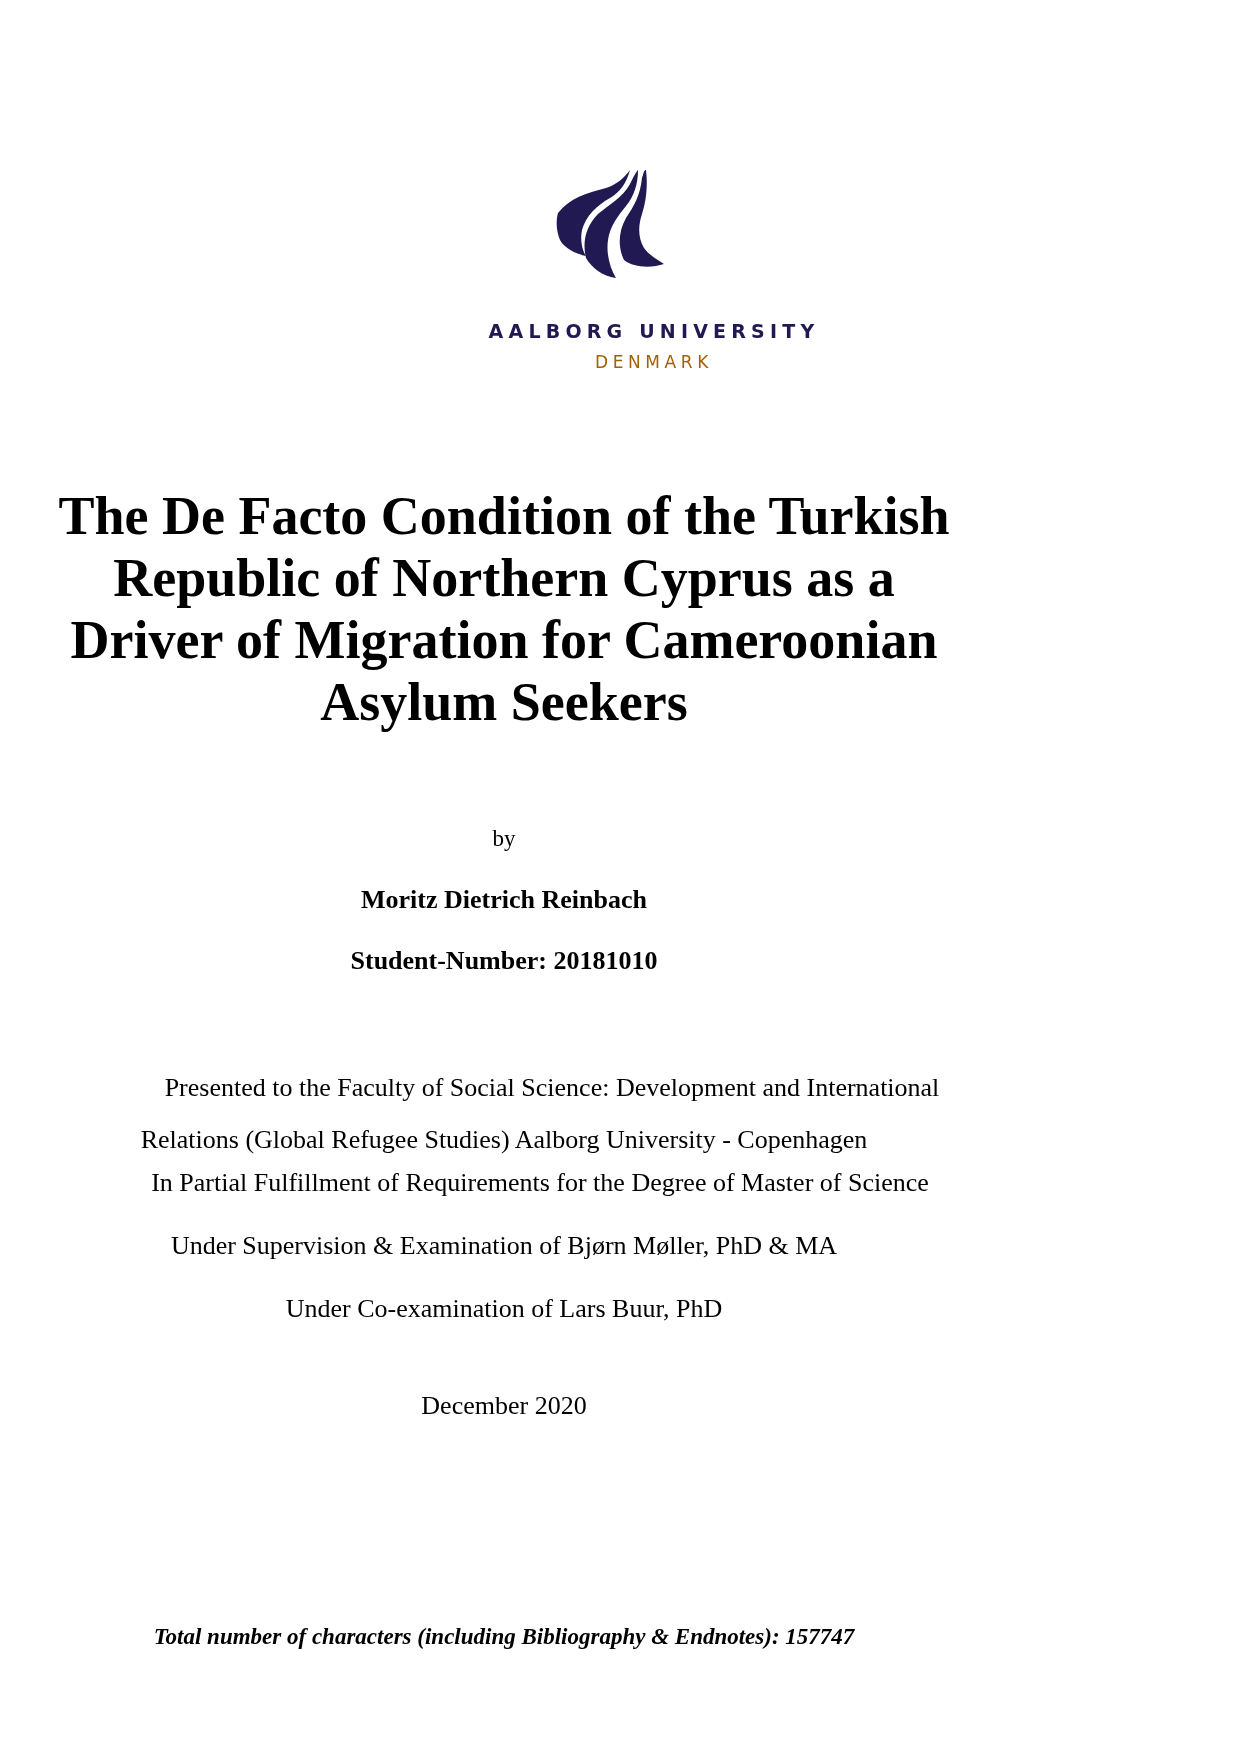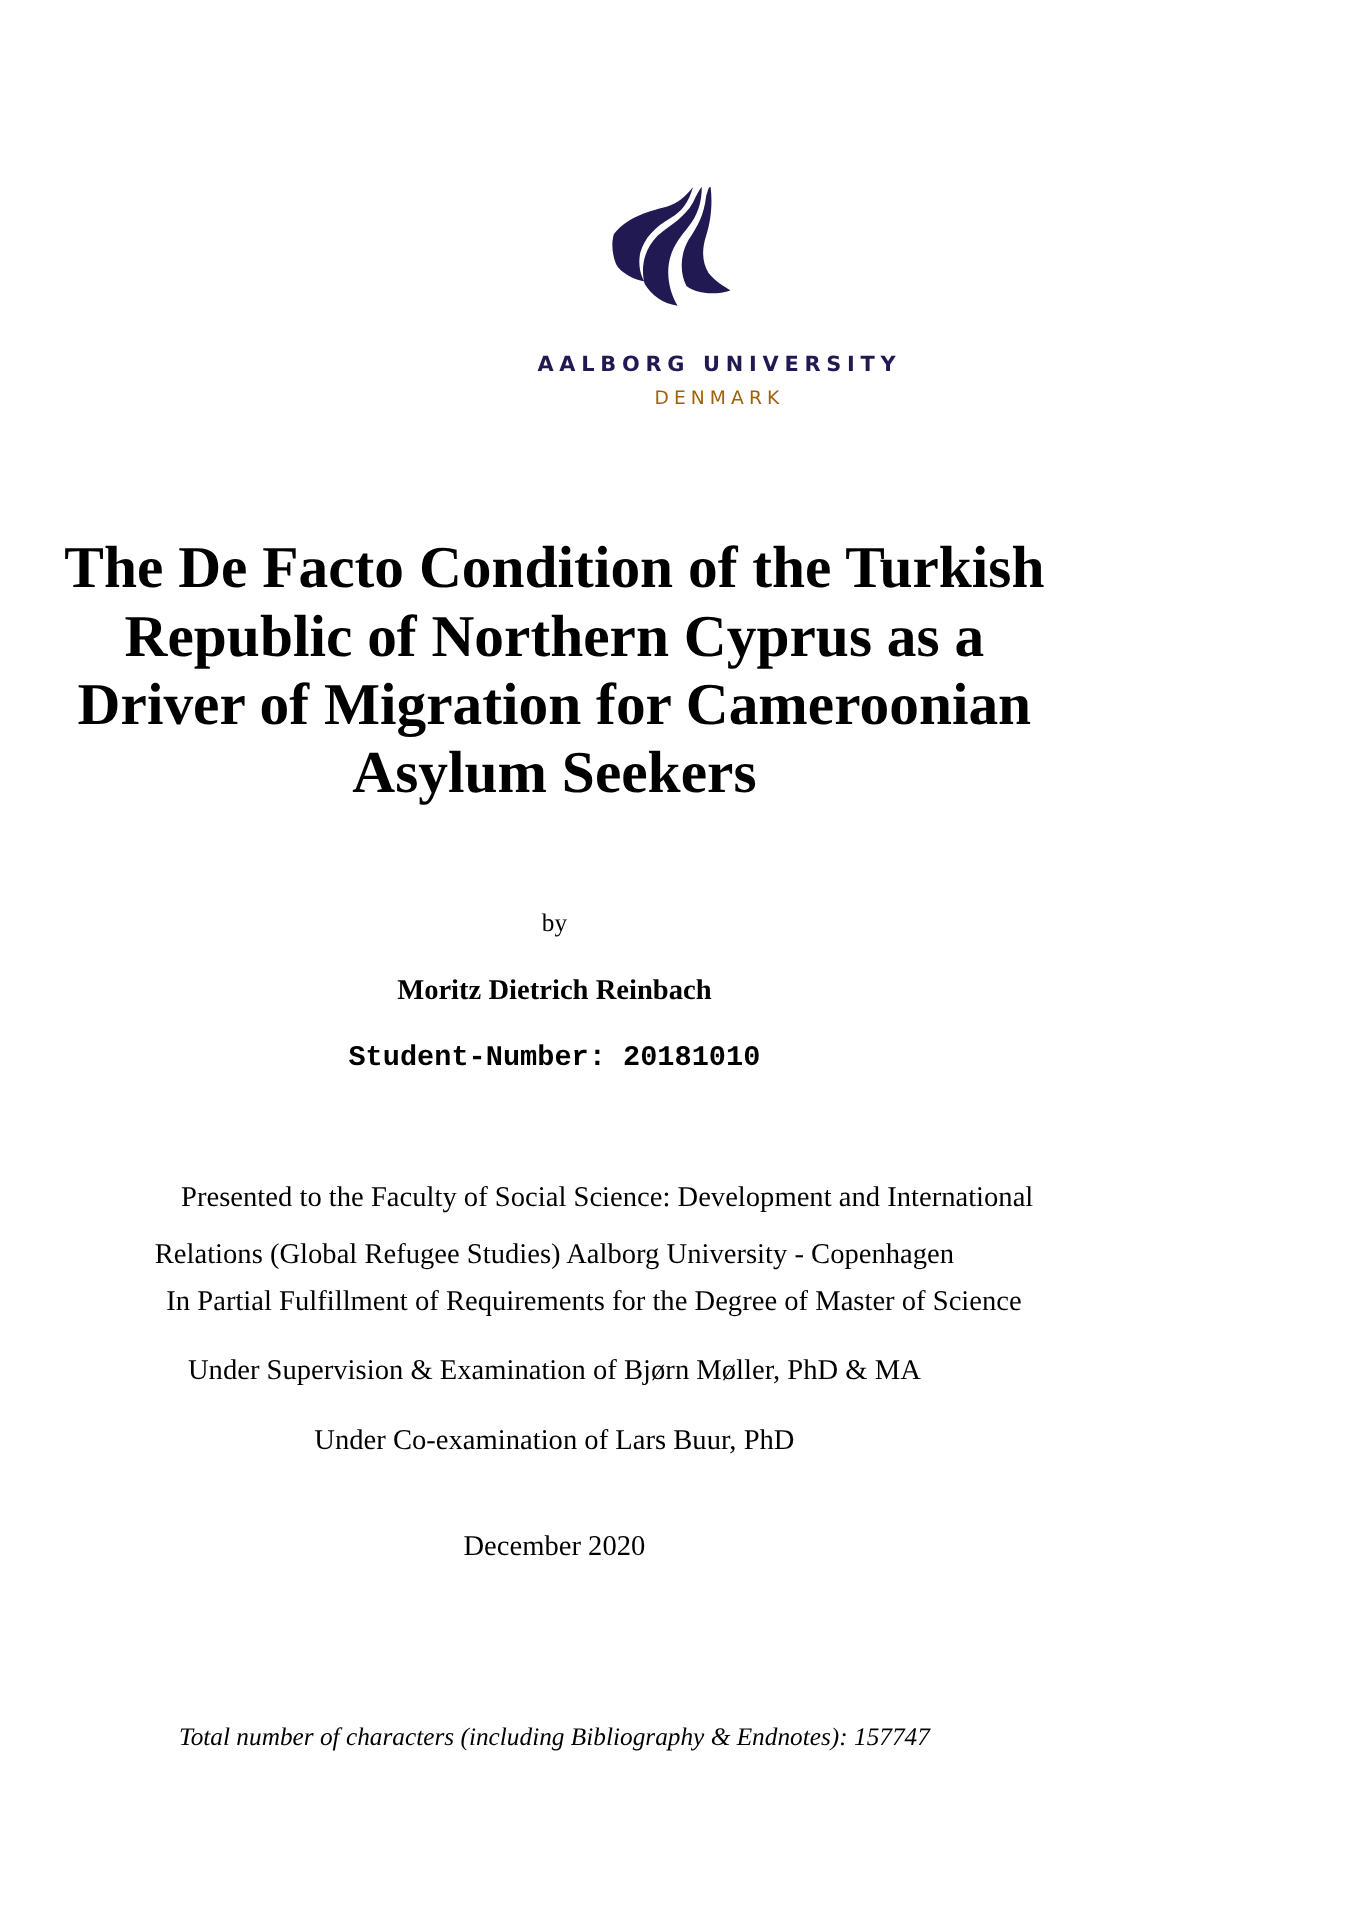--- a/index.html
+++ b/index.html
@@ -8,26 +8,26 @@
   .line { position: absolute; left: 0; width: 1008px; text-align: center; white-space: nowrap; }
   .logo { position: absolute; left: 556px; top: 168px; width: 110px; height: 112px; }
   .uni { position: absolute; left: 0; width: 1240px; text-align: center;
          font-family: "DejaVu Sans", sans-serif; color: #211a52; white-space: nowrap; margin-left: 34px; }
   .uni-name { top: 320px; font-size: 19px; font-weight: bold; letter-spacing: 5.2px; }
   .uni-country { top: 352px; font-size: 17px; letter-spacing: 4.6px; color: #a16207; }
   .title { font-weight: bold; font-size: 54px; line-height: 62px; }
   .t1 { top: 485px; } .t2 { top: 547px; } .t3 { top: 609px; } .t4 { top: 671px; }
   .by { top: 826px; font-size: 23px; }
   .author { top: 885px; font-size: 26px; font-weight: bold; }
-  .student { top: 946px; font-size: 26px; font-weight: bold; font-family: Liberation Mono, monospace; }
+  .student { top: 946px; font-size: 26px; font-weight: bold; }
   .body26 { font-size: 26px; }
   .p1a { top: 1073px; padding-left: 48px; } .p1b { top: 1106px; margin-top: 19px; }
   .p2 { top: 1168px; padding-left: 36px; } .p3 { top: 1231px; } .p4 { top: 1294px; }
   .date { top: 1391px; font-size: 26px; }
-  .chars { top: 1566px; font-size: 23px; font-style: italic; }
+  .chars { top: 1624px; font-size: 23px; font-style: italic; font-weight: bold; }
 </style>
 </head>
 <body>
 
 <div>
 
   <svg class="logo" viewBox="0 0 110 112" xmlns="http://www.w3.org/2000/svg">
     <g fill="#211a52">
       <path d="M2 45 C14 30 30 25 50 20 C60 17 68 10 74 2 C70 16 64 24 54 30 C40 38 30 48 26 62 C24 72 26 82 30 88 C20 86 8 80 4 72 C0 62 0 52 2 45 Z"></path>
       <path d="M30 90 C26 74 30 58 42 46 C54 36 66 30 74 16 C78 8 80 4 82 2 C82 16 78 28 70 38 C62 48 54 58 52 72 C50 86 54 100 60 110 C46 108 36 100 30 90 Z"></path>

